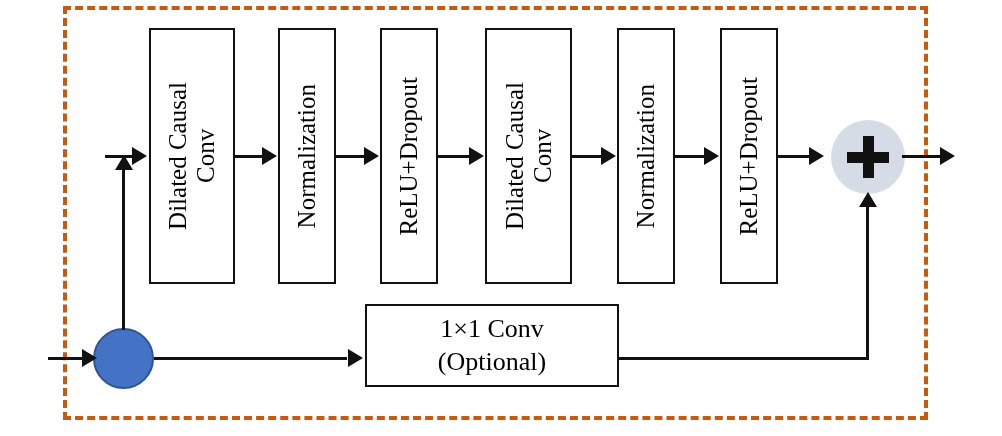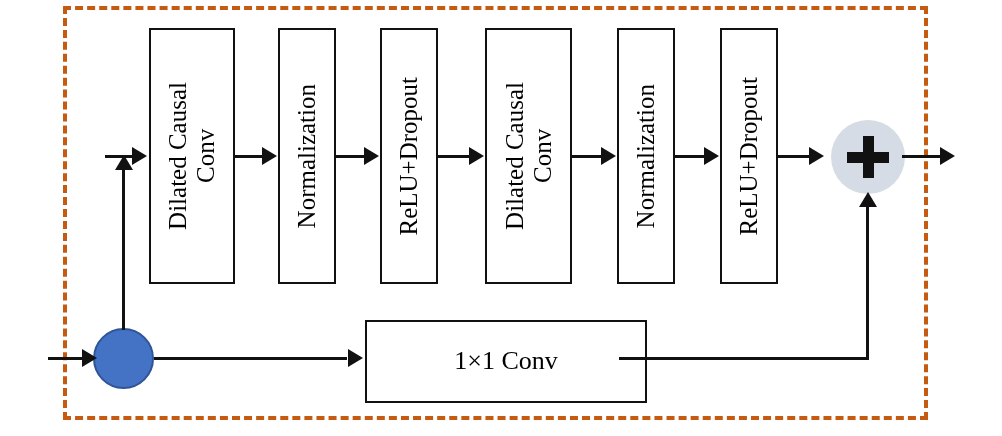--- a/index.html
+++ b/index.html
@@ -145,22 +145,23 @@
   </div>
 
   <div class="vbox" style="left:617px; top:28px; width:58px; height:256px;">
     <span class="vlabel">Normalization</span>
   </div>
 
   <div class="vbox" style="left:720px; top:28px; width:58px; height:256px;">
     <span class="vlabel">ReLU+Dropout</span>
   </div>
 
-  <div class="hbox" style="left:365px; top:320px; width:282px; height:83px;">
+  <div class="hbox" style="left:365px; top:304px; width:254px; height:83px;">
     <span class="hlabel">1×1 Conv</span>
+    <span class="hlabel">(Optional)</span>
   </div>
 
   <div class="circle-blue" style="left:93px; top:328px; width:61px; height:61px;"></div>
 
   <div class="circle-sum" style="left:831px; top:120px; width:74px; height:74px;">
     <div class="plus-h" style="width:42px; height:11px;"></div>
     <div class="plus-v" style="width:11px; height:42px;"></div>
   </div>
 
   <div class="hline" style="left:48px; top:357px; width:38px;"></div>

